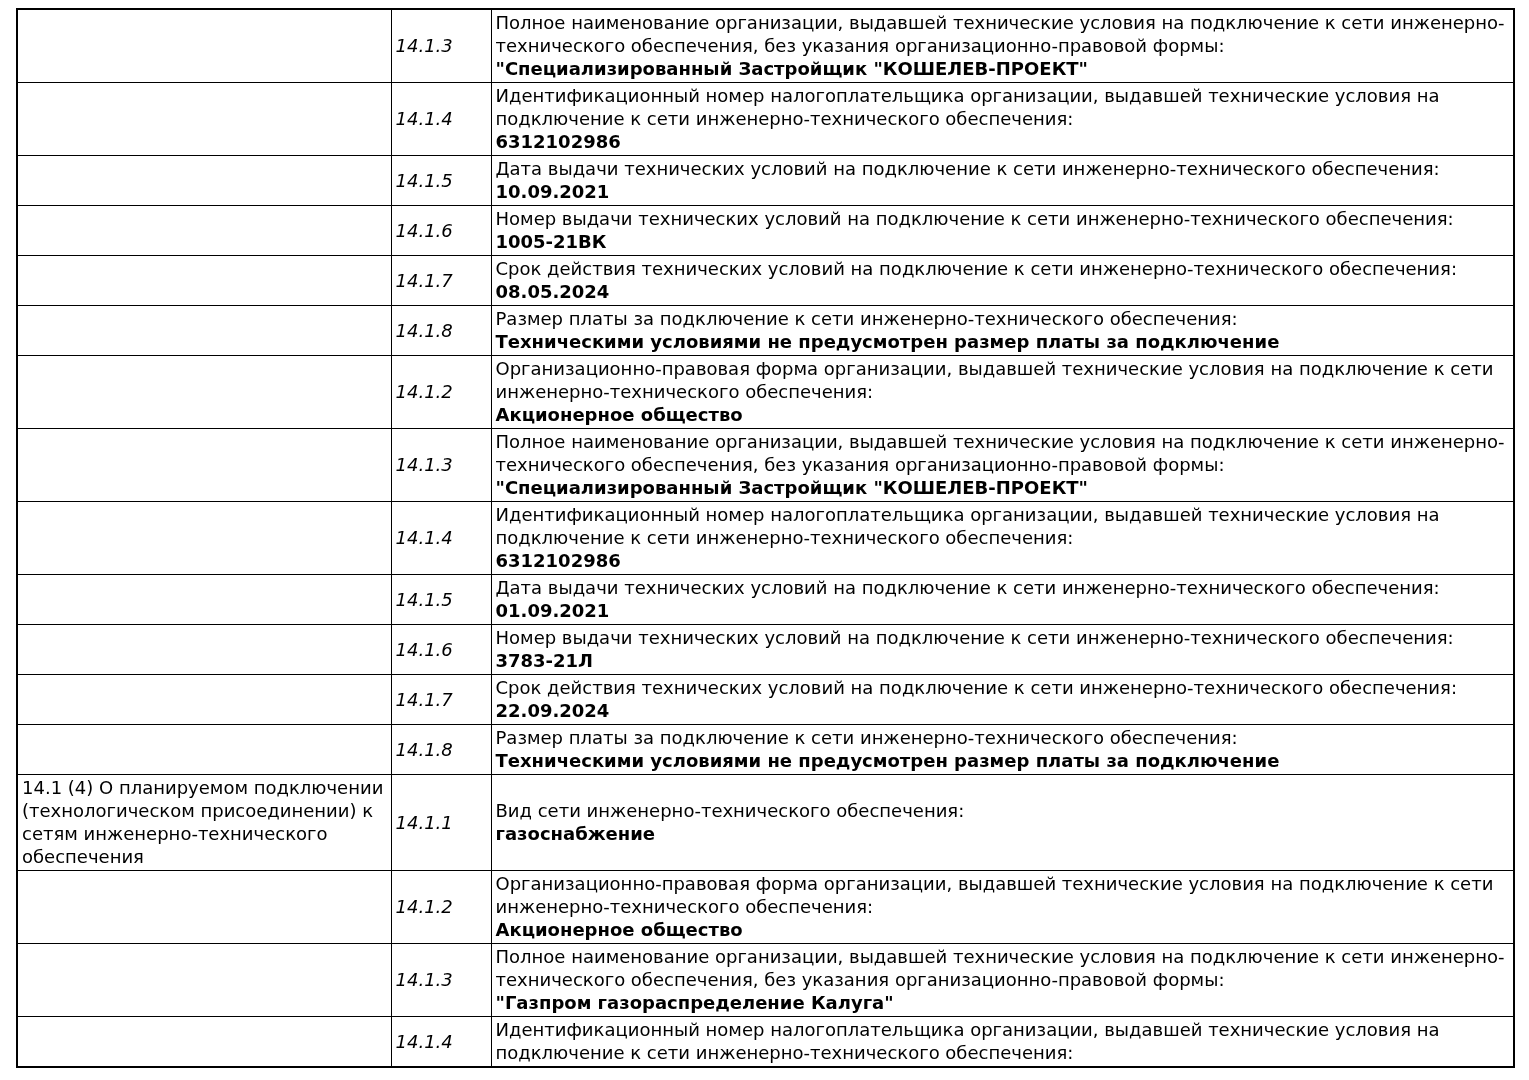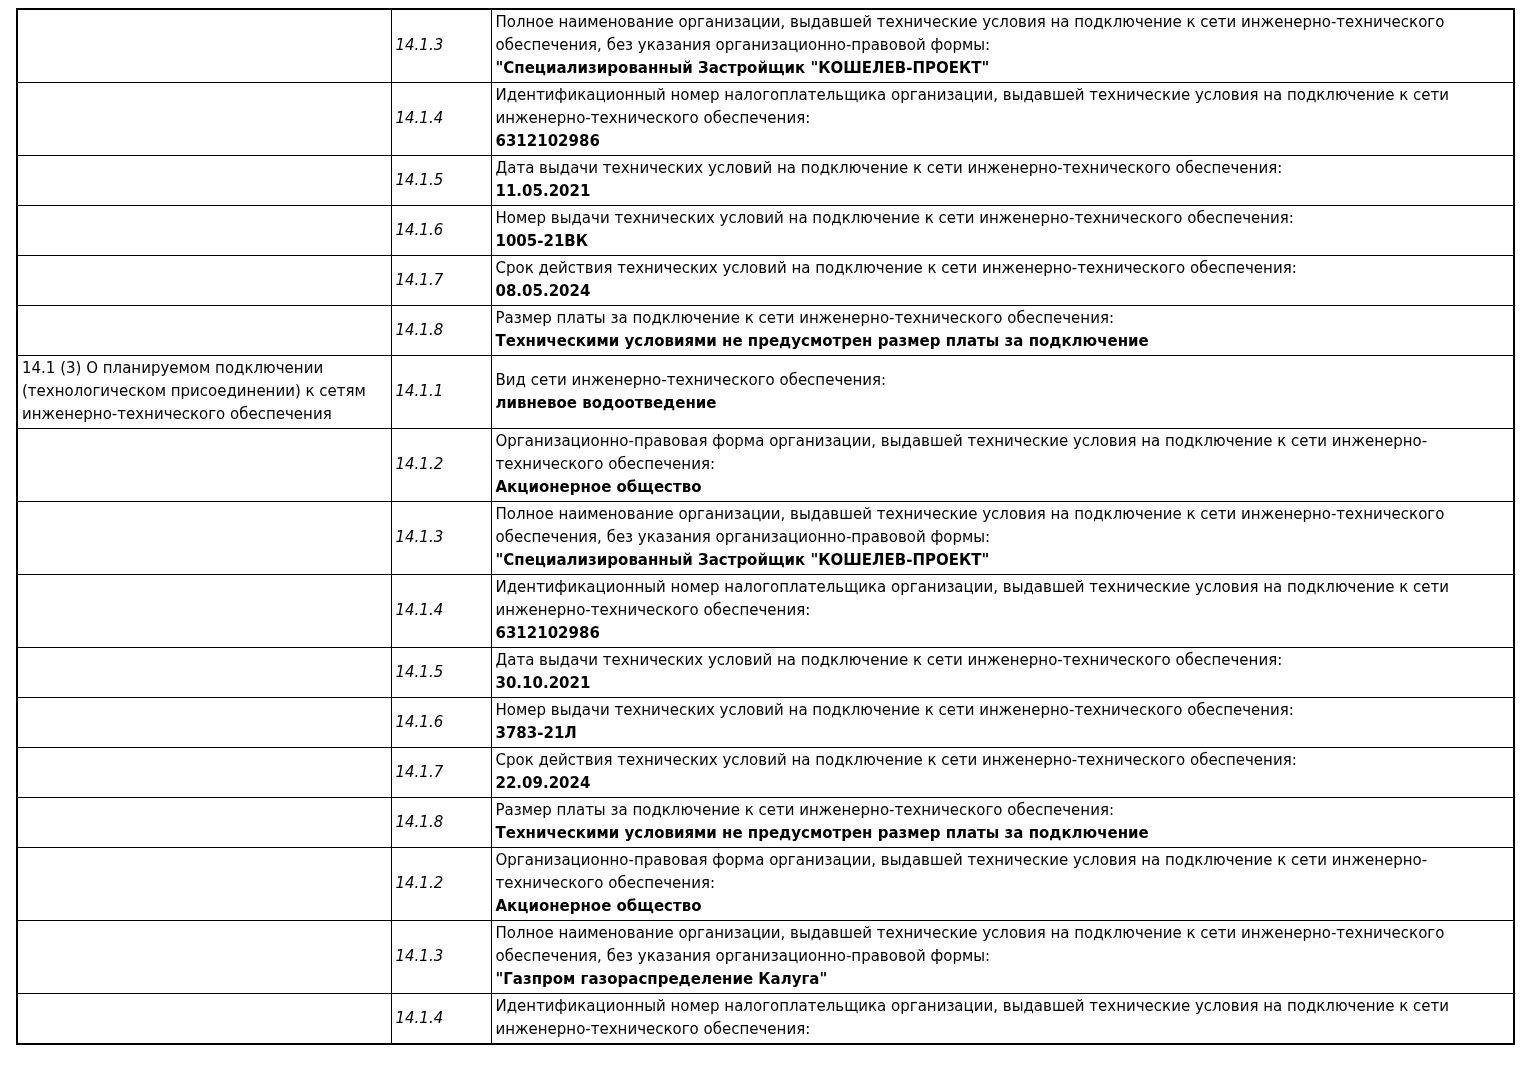--- a/index.html
+++ b/index.html
@@ -16,21 +16,21 @@
   }
   table.decl {
     border-collapse: collapse;
     table-layout: fixed;
     width: 1499px;
     border: 2px solid #000;
   }
   td {
     border: 1px solid #000;
     padding: 1px 5px 2px 4px;
-    font-size: 15px;
+    font-size: 18px;
     line-height: 23px;
     vertical-align: top;
     overflow: hidden;
     word-wrap: break-word;
     margin-top: 11px;
   }
   td.c1 { vertical-align: top; }
   td.c2 { vertical-align: middle; font-style: italic; }
   td.c3 { vertical-align: middle; }
   .val { font-weight: bold; }
@@ -63,21 +63,21 @@
           <div class="lbl">Идентификационный номер налогоплательщика организации, выдавшей технические условия на подключение к сети инженерно-технического обеспечения:</div>
           <div class="val">6312102986</div>
         </td>
       </tr>
 
       <tr>
         <td class="c1"></td>
         <td class="c2">14.1.5</td>
         <td class="c3">
           <div class="lbl">Дата выдачи технических условий на подключение к сети инженерно-технического обеспечения:</div>
-          <div class="val">11.05.2021</div>
+          <div class="val">10.09.2021</div>
         </td>
       </tr>
 
       <tr>
         <td class="c1"></td>
         <td class="c2">14.1.6</td>
         <td class="c3">
           <div class="lbl">Номер выдачи технических условий на подключение к сети инженерно-технического обеспечения:</div>
           <div class="val">1005-21ВК</div>
         </td>
@@ -94,28 +94,20 @@
 
       <tr>
         <td class="c1"></td>
         <td class="c2">14.1.8</td>
         <td class="c3">
           <div class="lbl">Размер платы за подключение к сети инженерно-технического обеспечения:</div>
           <div class="val">Техническими условиями не предусмотрен размер платы за подключение</div>
         </td>
       </tr>
 
-      <tr>
-        <td class="c1">14.1 (3) О планируемом подключении (технологическом присоединении) к сетям инженерно-технического обеспечения</td>
-        <td class="c2">14.1.1</td>
-        <td class="c3">
-          <div class="lbl">Вид сети инженерно-технического обеспечения:</div>
-          <div class="val">ливневое водоотведение</div>
-        </td>
-      </tr>
 
       <tr>
         <td class="c1"></td>
         <td class="c2">14.1.2</td>
         <td class="c3">
           <div class="lbl">Организационно-правовая форма организации, выдавшей технические условия на подключение к сети инженерно-технического обеспечения:</div>
           <div class="val">Акционерное общество</div>
         </td>
       </tr>
 
@@ -135,21 +127,21 @@
           <div class="lbl">Идентификационный номер налогоплательщика организации, выдавшей технические условия на подключение к сети инженерно-технического обеспечения:</div>
           <div class="val">6312102986</div>
         </td>
       </tr>
 
       <tr>
         <td class="c1"></td>
         <td class="c2">14.1.5</td>
         <td class="c3">
           <div class="lbl">Дата выдачи технических условий на подключение к сети инженерно-технического обеспечения:</div>
-          <div class="val">30.10.2021</div>
+          <div class="val">01.09.2021</div>
         </td>
       </tr>
 
       <tr>
         <td class="c1"></td>
         <td class="c2">14.1.6</td>
         <td class="c3">
           <div class="lbl">Номер выдачи технических условий на подключение к сети инженерно-технического обеспечения:</div>
           <div class="val">3783-21Л</div>
         </td>
@@ -166,20 +158,28 @@
 
       <tr>
         <td class="c1"></td>
         <td class="c2">14.1.8</td>
         <td class="c3">
           <div class="lbl">Размер платы за подключение к сети инженерно-технического обеспечения:</div>
           <div class="val">Техническими условиями не предусмотрен размер платы за подключение</div>
         </td>
       </tr>
 
+      <tr>
+        <td class="c1">14.1 (4) О планируемом подключении (технологическом присоединении) к сетям инженерно-технического обеспечения</td>
+        <td class="c2">14.1.1</td>
+        <td class="c3">
+          <div class="lbl">Вид сети инженерно-технического обеспечения:</div>
+          <div class="val">газоснабжение</div>
+        </td>
+      </tr>
 
       <tr>
         <td class="c1"></td>
         <td class="c2">14.1.2</td>
         <td class="c3">
           <div class="lbl">Организационно-правовая форма организации, выдавшей технические условия на подключение к сети инженерно-технического обеспечения:</div>
           <div class="val">Акционерное общество</div>
         </td>
       </tr>
 

